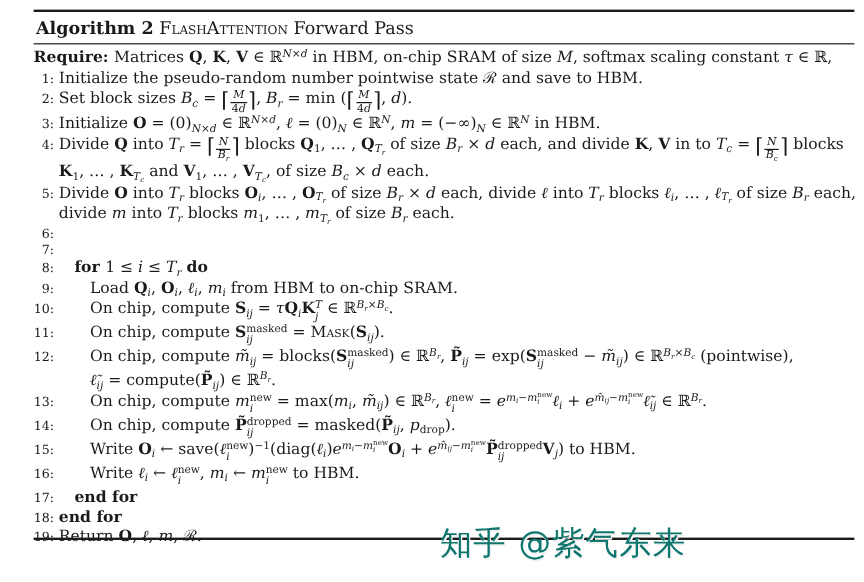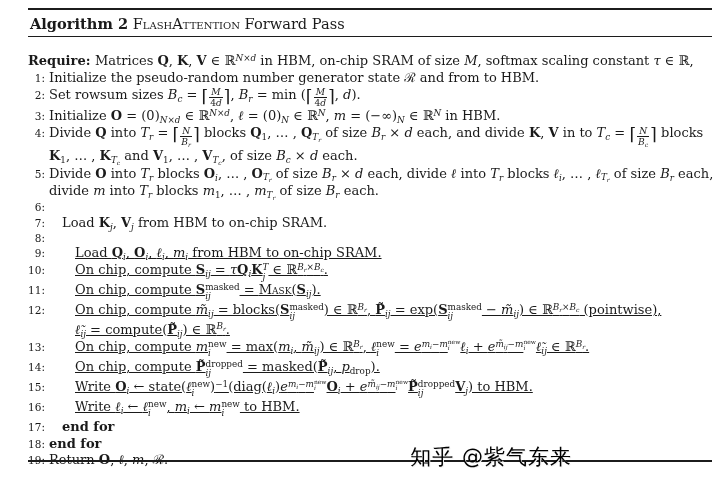--- a/index.html
+++ b/index.html
@@ -17,41 +17,41 @@
   .title-row{font-size:14.6px;line-height:1.45;padding:3px 0 2px 2px;white-space:nowrap;}
   .title-label{font-weight:bold;}
   .title-sc{font-variant:small-caps;}
   #mid-rule{margin-bottom:3px;}
   .algo-body{font-size:13px;line-height:1.3;padding-top:1px;}
   .row{display:flex;align-items:baseline;white-space:nowrap;}
   .lnum{flex:0 0 17px;text-align:right;font-size:10.5px;color:#1a1a1a;}
   .body{display:block;}
   .lvl0{padding-left:4px;}
   .lvl1{padding-left:17px;}
-  .lvl2{padding-left:30px;text-decoration:underline;}
-  .req .body{padding-left:0;margin-top:12px;}
+  .lvl2{padding-left:30px;}
+  .req .body{padding-left:0;}
   .req .body.req1{padding-left:13px;}
   .t-r{}
   .t-b{font-weight:700;}
   .t-i{font-style:italic;}
   .t-sc{font-variant:small-caps;}
   .t-big{font-size:1.32em;line-height:1;vertical-align:-0.2em;}
   .sub{font-size:0.68em;vertical-align:-0.32em;line-height:1;}
   .sup{font-size:0.68em;vertical-align:0.5em;line-height:1;}
   .ss{display:inline-flex;flex-direction:column;align-items:flex-start;
       font-size:0.68em;line-height:1.08;vertical-align:0.48em;text-align:left;}
   .ss .up,.ss .dn{display:block;}
   .frac{display:inline-flex;flex-direction:column;align-items:center;
       font-size:0.7em;line-height:1.12;vertical-align:0.42em;margin:0 1px;}
   .frac .num{border-bottom:1px solid #1a1a1a;padding:0 2px;}
   .frac .den{padding:0 1px;}
   #bottom-rule{position:absolute;left:0;right:0;bottom:7px;}
   .watermark{
     position:absolute;right:12px;bottom:14px;
-    font-size:21px;letter-spacing:1px;color:#000000;
+    font-size:27px;letter-spacing:1px;color:#0f766e;
     font-family:"DejaVu Sans","Liberation Sans",sans-serif;
     text-shadow:1px 1px 0 #f2f2f2;
     user-select:none;
   }
 </style>
 </head>
 <body>
 
 <div class="canvas">
   <div class="content">
@@ -59,25 +59,25 @@
     <div class="title-row">
       <span class="title-label">Algorithm 2</span><span>&nbsp;</span><span class="title-sc">FlashAttention</span><span> Forward Pass</span>
     </div>
     <div id="mid-rule" class="rule thin"></div>
     <div class="algo-body" id="algo-body">
         <div class="row req">
           <span class="body req0"><span class="t-b">Require: </span><span class="t-r">Matrices </span><span class="t-b">Q</span><span class="t-r">, </span><span class="t-b">K</span><span class="t-r">, </span><span class="t-b">V</span><span class="t-r"> ∈ ℝ</span><span class="sup"><span class="t-i">N</span><span class="t-r">×</span><span class="t-i">d</span></span><span class="t-r"> in HBM, on-chip SRAM of size </span><span class="t-i">M</span><span class="t-r">, softmax scaling constant </span><span class="t-i">τ</span><span class="t-r"> ∈ ℝ,</span></span>
         </div>
         <div class="row">
           <span class="lnum">1:</span>
-          <span class="body lvl0"><span class="t-r">Initialize the pseudo-random number generator state ℛ and from to HBM.</span></span>
+          <span class="body lvl0"><span class="t-r">Initialize the pseudo-random number pointwise state ℛ and save to HBM.</span></span>
         </div>
         <div class="row">
           <span class="lnum">2:</span>
-          <span class="body lvl0"><span class="t-r">Set rowsum sizes </span><span class="t-i">B</span><span class="sub"><span class="t-i">c</span></span><span class="t-r"> = </span><span class="t-big">⌈</span><span class="frac">
+          <span class="body lvl0"><span class="t-r">Set block sizes </span><span class="t-i">B</span><span class="sub"><span class="t-i">c</span></span><span class="t-r"> = </span><span class="t-big">⌈</span><span class="frac">
               <span class="num"><span class="t-i">M</span></span>
               <span class="den"><span class="t-r">4</span><span class="t-i">d</span></span>
             </span><span class="t-big">⌉</span><span class="t-r">, </span><span class="t-i">B</span><span class="sub"><span class="t-i">r</span></span><span class="t-r"> = min (</span><span class="t-big">⌈</span><span class="frac">
               <span class="num"><span class="t-i">M</span></span>
               <span class="den"><span class="t-r">4</span><span class="t-i">d</span></span>
             </span><span class="t-big">⌉</span><span class="t-r">, </span><span class="t-i">d</span><span class="t-r">).</span></span>
         </div>
         <div class="row">
           <span class="lnum">3:</span>
           <span class="body lvl0"><span class="t-r">Initialize </span><span class="t-b">O</span><span class="t-r"> = (0)</span><span class="sub"><span class="t-i">N</span><span class="t-r">×</span><span class="t-i">d</span></span><span class="t-r"> ∈ ℝ</span><span class="sup"><span class="t-i">N</span><span class="t-r">×</span><span class="t-i">d</span></span><span class="t-r">, </span><span class="t-i">ℓ</span><span class="t-r"> = (0)</span><span class="sub"><span class="t-i">N</span></span><span class="t-r"> ∈ ℝ</span><span class="sup"><span class="t-i">N</span></span><span class="t-r">, </span><span class="t-i">m</span><span class="t-r"> = (−∞)</span><span class="sub"><span class="t-i">N</span></span><span class="t-r"> ∈ ℝ</span><span class="sup"><span class="t-i">N</span></span><span class="t-r"> in HBM.</span></span>
@@ -102,24 +102,24 @@
         </div>
         <div class="row">
           <span class="lnum"></span>
           <span class="body lvl0"><span class="t-r">divide </span><span class="t-i">m</span><span class="t-r"> into </span><span class="t-i">T</span><span class="sub"><span class="t-i">r</span></span><span class="t-r"> blocks </span><span class="t-i">m</span><span class="sub"><span class="t-r">1</span></span><span class="t-r">, … , </span><span class="t-i">m</span><span class="sub"><span class="t-i">T</span><span class="sub"><span class="t-i">r</span></span></span><span class="t-r"> of size </span><span class="t-i">B</span><span class="sub"><span class="t-i">r</span></span><span class="t-r"> each.</span></span>
         </div>
         <div class="row">
           <span class="lnum">6:</span>
         </div>
         <div class="row">
           <span class="lnum">7:</span>
-          <span class="body lvl1"><span class="t-r">Load </span><span class="t-b">K</span><span class="sub"><span class="t-i">j</span></span><span class="t-r">, </span><span class="t-b">V</span><span class="sub"><span class="t-i">j</span></span><span class="t-r"> from HBM to on-chip SRAM.</span></span>
         </div>
         <div class="row">
           <span class="lnum">8:</span>
+          <span class="body lvl1"><span class="t-b">for </span><span class="t-r">1 ≤ </span><span class="t-i">i</span><span class="t-r"> ≤ </span><span class="t-i">T</span><span class="sub"><span class="t-i">r</span></span><span class="t-r"> </span><span class="t-b">do</span></span>
         </div>
         <div class="row">
           <span class="lnum">9:</span>
           <span class="body lvl2"><span class="t-r">Load </span><span class="t-b">Q</span><span class="sub"><span class="t-i">i</span></span><span class="t-r">, </span><span class="t-b">O</span><span class="sub"><span class="t-i">i</span></span><span class="t-r">, </span><span class="t-i">ℓ</span><span class="sub"><span class="t-i">i</span></span><span class="t-r">, </span><span class="t-i">m</span><span class="sub"><span class="t-i">i</span></span><span class="t-r"> from HBM to on-chip SRAM.</span></span>
         </div>
         <div class="row">
           <span class="lnum">10:</span>
           <span class="body lvl2"><span class="t-r">On chip, compute </span><span class="t-b">S</span><span class="sub"><span class="t-i">ij</span></span><span class="t-r"> = </span><span class="t-i">τ</span><span class="t-b">Q</span><span class="sub"><span class="t-i">i</span></span><span class="t-b">K</span><span class="ss">
               <span class="up"><span class="t-i">T</span></span>
               <span class="dn"><span class="t-i">j</span></span>
@@ -164,21 +164,21 @@
         </div>
         <div class="row">
           <span class="lnum">14:</span>
           <span class="body lvl2"><span class="t-r">On chip, compute </span><span class="t-b">P̃</span><span class="ss">
               <span class="up"><span class="t-r">dropped</span></span>
               <span class="dn"><span class="t-i">ij</span></span>
             </span><span class="t-r"> = masked(</span><span class="t-b">P̃</span><span class="sub"><span class="t-i">ij</span></span><span class="t-r">, </span><span class="t-i">p</span><span class="sub"><span class="t-r">drop</span></span><span class="t-r">).</span></span>
         </div>
         <div class="row">
           <span class="lnum">15:</span>
-          <span class="body lvl2"><span class="t-r">Write </span><span class="t-b">O</span><span class="sub"><span class="t-i">i</span></span><span class="t-r"> ← state(</span><span class="t-i">ℓ</span><span class="ss">
+          <span class="body lvl2"><span class="t-r">Write </span><span class="t-b">O</span><span class="sub"><span class="t-i">i</span></span><span class="t-r"> ← save(</span><span class="t-i">ℓ</span><span class="ss">
               <span class="up"><span class="t-r">new</span></span>
               <span class="dn"><span class="t-i">i</span></span>
             </span><span class="t-r">)</span><span class="sup"><span class="t-r">−1</span></span><span class="t-r">(diag(</span><span class="t-i">ℓ</span><span class="sub"><span class="t-i">i</span></span><span class="t-r">)</span><span class="t-i">e</span><span class="sup"><span class="t-i">m</span><span class="sub"><span class="t-i">i</span></span><span class="t-r">−</span><span class="t-i">m</span><span class="ss">
                 <span class="up"><span class="t-r">new</span></span>
                 <span class="dn"><span class="t-i">i</span></span>
               </span></span><span class="t-b">O</span><span class="sub"><span class="t-i">i</span></span><span class="t-r"> + </span><span class="t-i">e</span><span class="sup"><span class="t-i">m̃</span><span class="sub"><span class="t-i">ij</span></span><span class="t-r">−</span><span class="t-i">m</span><span class="ss">
                 <span class="up"><span class="t-r">new</span></span>
                 <span class="dn"><span class="t-i">i</span></span>
               </span></span><span class="t-b">P̃</span><span class="ss">
               <span class="up"><span class="t-r">dropped</span></span>

